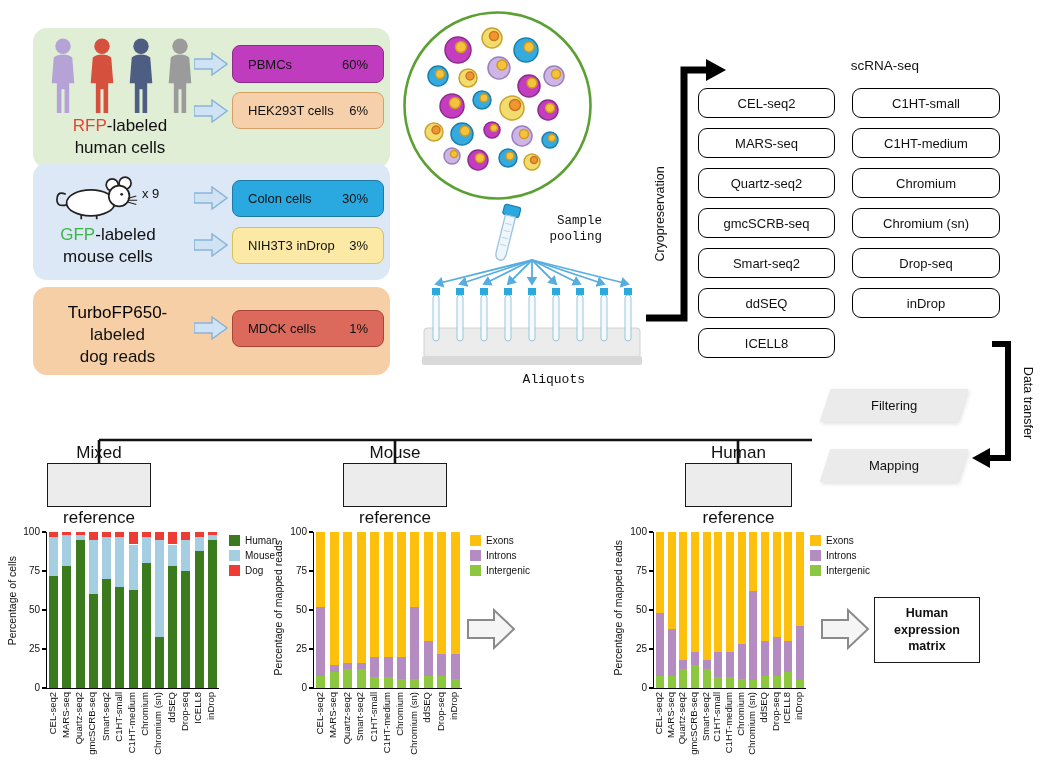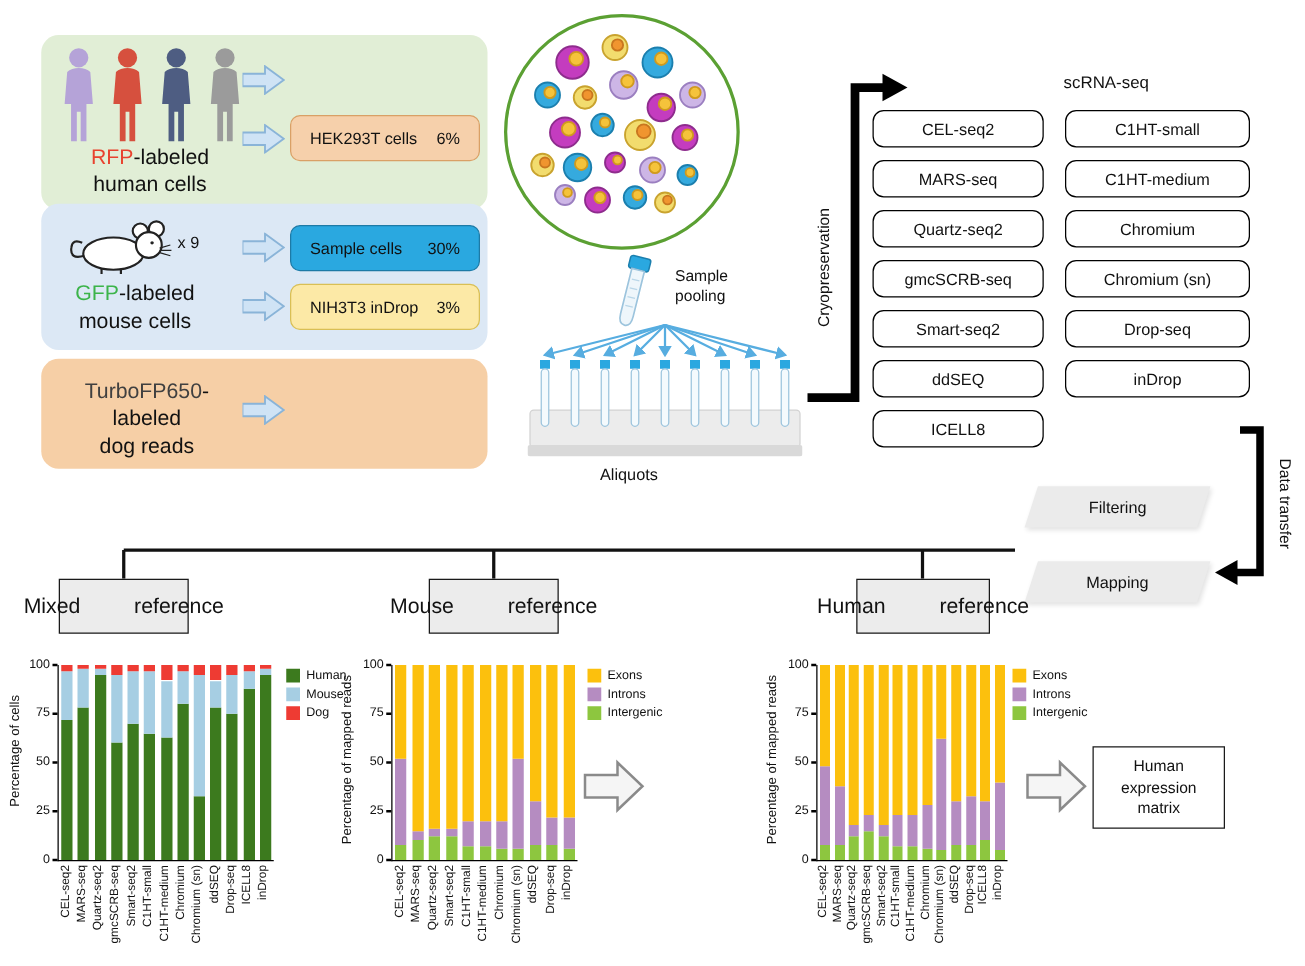--- a/index.html
+++ b/index.html
@@ -8,21 +8,21 @@
   .abs { position:absolute; }
 
   .panel { position:absolute; border-radius:14px; }
   .panel-human { left:33px; top:28px; width:357px; height:140px; background:#e1eed6; }
   .panel-mouse { left:33px; top:163px; width:357px; height:117px; background:#dce8f5; }
   .panel-dog   { left:33px; top:287px; width:357px; height:88px;  background:#f6cfa6; }
 
   .panel-label { position:absolute; text-align:center; font-size:17px; line-height:1.3; }
   .gene-rfp { color:#e8432f; }
   .gene-gfp { color:#3cb44a; }
-  .gene-turbo { color:#404040; }
+  .gene-turbo { color:#000000; }
 
   .cellbox { position:absolute; display:flex; align-items:center; justify-content:space-between;
              padding:0 15px; border-radius:8px; font-size:13px; box-sizing:border-box; border:1.5px solid; }
   .box-pbmcs { left:232px; top:45px;  width:152px; height:38px; background:#c03cbe; border-color:#8e2c8d; }
   .box-hek   { left:232px; top:92px;  width:152px; height:37px; background:#f6d0ab; border-color:#d9a066; }
   .box-colon { left:232px; top:180px; width:152px; height:37px; background:#2aa8e0; border-color:#1d7aa6; }
   .box-nih   { left:232px; top:227px; width:152px; height:37px; background:#fce9a6; border-color:#d9bf55; }
   .box-mdck  { left:232px; top:310px; width:152px; height:37px; background:#dc6a5c; border-color:#a84335; }
 
   .vtext { position:absolute; text-align:center; font-size:12.5px; }
@@ -37,45 +37,45 @@
                 display:flex; align-items:center; justify-content:center; font-size:13px; box-sizing:border-box; }
 
   .para { position:absolute; width:138px; height:33px; background:#ebebeb; transform:skewX(-18deg);
           display:flex; align-items:center; justify-content:center; font-size:13px;
           box-shadow:2px 2px 4px rgba(0,0,0,0.12); }
   .para > span { transform:skewX(18deg); }
   .para-filtering { left:825px; top:389px; }
   .para-mapping   { left:825px; top:449px; }
 
   .refbox { position:absolute; width:104px; height:44px; background:#ececec; border:1.6px solid #1a1a1a;
-            display:flex; flex-direction:row; align-items:center; justify-content:center;
+            display:flex; flex-direction:column; align-items:center; justify-content:center;
             font-size:17px; line-height:1.25; box-sizing:border-box;gap:43px; }
   .ref-mixed { left:47px;  top:463px; }
   .ref-mouse { left:343px; top:463px; }
   .ref-human { left:685px; top:463px; width:107px; }
 
   .matrixbox { position:absolute; background:#fff; border:1.6px solid #1a1a1a; display:flex;
                align-items:center; justify-content:center; text-align:center; font-size:12.5px;
                line-height:1.35; padding:4px 14px; box-sizing:border-box; }
   .matrix-mouse { left:520px; top:597px; width:100px; height:66px; }
-  .matrix-human { left:874px; top:597px; width:106px; height:66px; }
+  .matrix-human { left:874px; top:597px; width:106px; height:66px;font-weight:bold; }
 
   .plot { position:absolute; border-left:1.4px solid #000; border-bottom:1.4px solid #000; box-sizing:content-box; }
   .bar-seg { position:absolute; }
   .ytick-label { position:absolute; font-size:10px; width:26px; text-align:right; }
   .ytick-mark  { position:absolute; width:4px; height:1.2px; background:#000; }
   .xlabels { position:absolute; display:flex; }
   .xcell { display:flex; flex-direction:column; align-items:center; height:80px; }
   .xcell span { writing-mode:vertical-rl; transform:rotate(180deg); font-size:9.5px; line-height:1.05; }
   .legend { position:absolute; display:flex; flex-direction:column; gap:4px; font-size:10px; }
   .legend-item { display:flex; align-items:center; gap:5px; }
   .swatch { width:11px; height:11px; display:inline-block; flex:0 0 auto; }
   .ylab { position:absolute; writing-mode:vertical-rl; transform:rotate(180deg); font-size:10.5px; }
 
-  .caption { position:absolute; font-size:13px; text-align:left; }
+  .caption { position:absolute; font-size:13px; text-align:right;font-family:Liberation Mono, monospace; }
   svg { display:block; }
 </style>
 </head>
 <body>
 
 <div class="stage">
 
   <div class="panel panel-human"></div>
   <div class="panel panel-mouse"></div>
   <div class="panel panel-dog"></div>
@@ -135,31 +135,39 @@
   <svg class="abs" style="left:194px; top:186px;" width="34" height="24" viewBox="0 0 34 24">
       <polygon points="0,7 18,7 18,1 33,12 18,23 18,17 0,17" fill="#cfe3f5" stroke="#8ab4d8" stroke-width="1.5"></polygon>
     </svg>
   <svg class="abs" style="left:194px; top:233px;" width="34" height="24" viewBox="0 0 34 24">
       <polygon points="0,7 18,7 18,1 33,12 18,23 18,17 0,17" fill="#cfe3f5" stroke="#8ab4d8" stroke-width="1.5"></polygon>
     </svg>
   <svg class="abs" style="left:194px; top:316px;" width="34" height="24" viewBox="0 0 34 24">
       <polygon points="0,7 18,7 18,1 33,12 18,23 18,17 0,17" fill="#cfe3f5" stroke="#8ab4d8" stroke-width="1.5"></polygon>
     </svg>
 
+  <div class="cellbox box-pbmcs">
+    <span>PBMCs</span>
+      <span>60%</span>
+  </div>
   <div class="cellbox box-hek">
     <span>HEK293T cells</span>
       <span>6%</span>
   </div>
   <div class="cellbox box-colon">
-    <span>Sample cells</span>
+    <span>Colon cells</span>
       <span>30%</span>
   </div>
   <div class="cellbox box-nih">
     <span>NIH3T3 inDrop</span>
       <span>3%</span>
+  </div>
+  <div class="cellbox box-mdck">
+    <span>MDCK cells</span>
+      <span>1%</span>
   </div>
 
   <svg class="abs" style="left:400px; top:8px;" width="195" height="195" viewBox="0 0 195 195">
     <circle cx="97.5" cy="97.5" r="93" fill="#fff" stroke="#5ba033" stroke-width="2.6"></circle>
     <g stroke-width="1.5">
       <circle cx="58" cy="42" r="13" fill="#c43cbf" stroke="#8e2c8d"></circle>
         <circle cx="61" cy="39" r="5.5" fill="#f5c33b" stroke="#d09a1e"></circle>
       <circle cx="92" cy="30" r="10" fill="#f2dc6e" stroke="#c9a32e"></circle>
         <circle cx="94" cy="28" r="4.5" fill="#f0952f" stroke="#c9771f"></circle>
       <circle cx="126" cy="42" r="12" fill="#35aade" stroke="#1b7fae"></circle>

